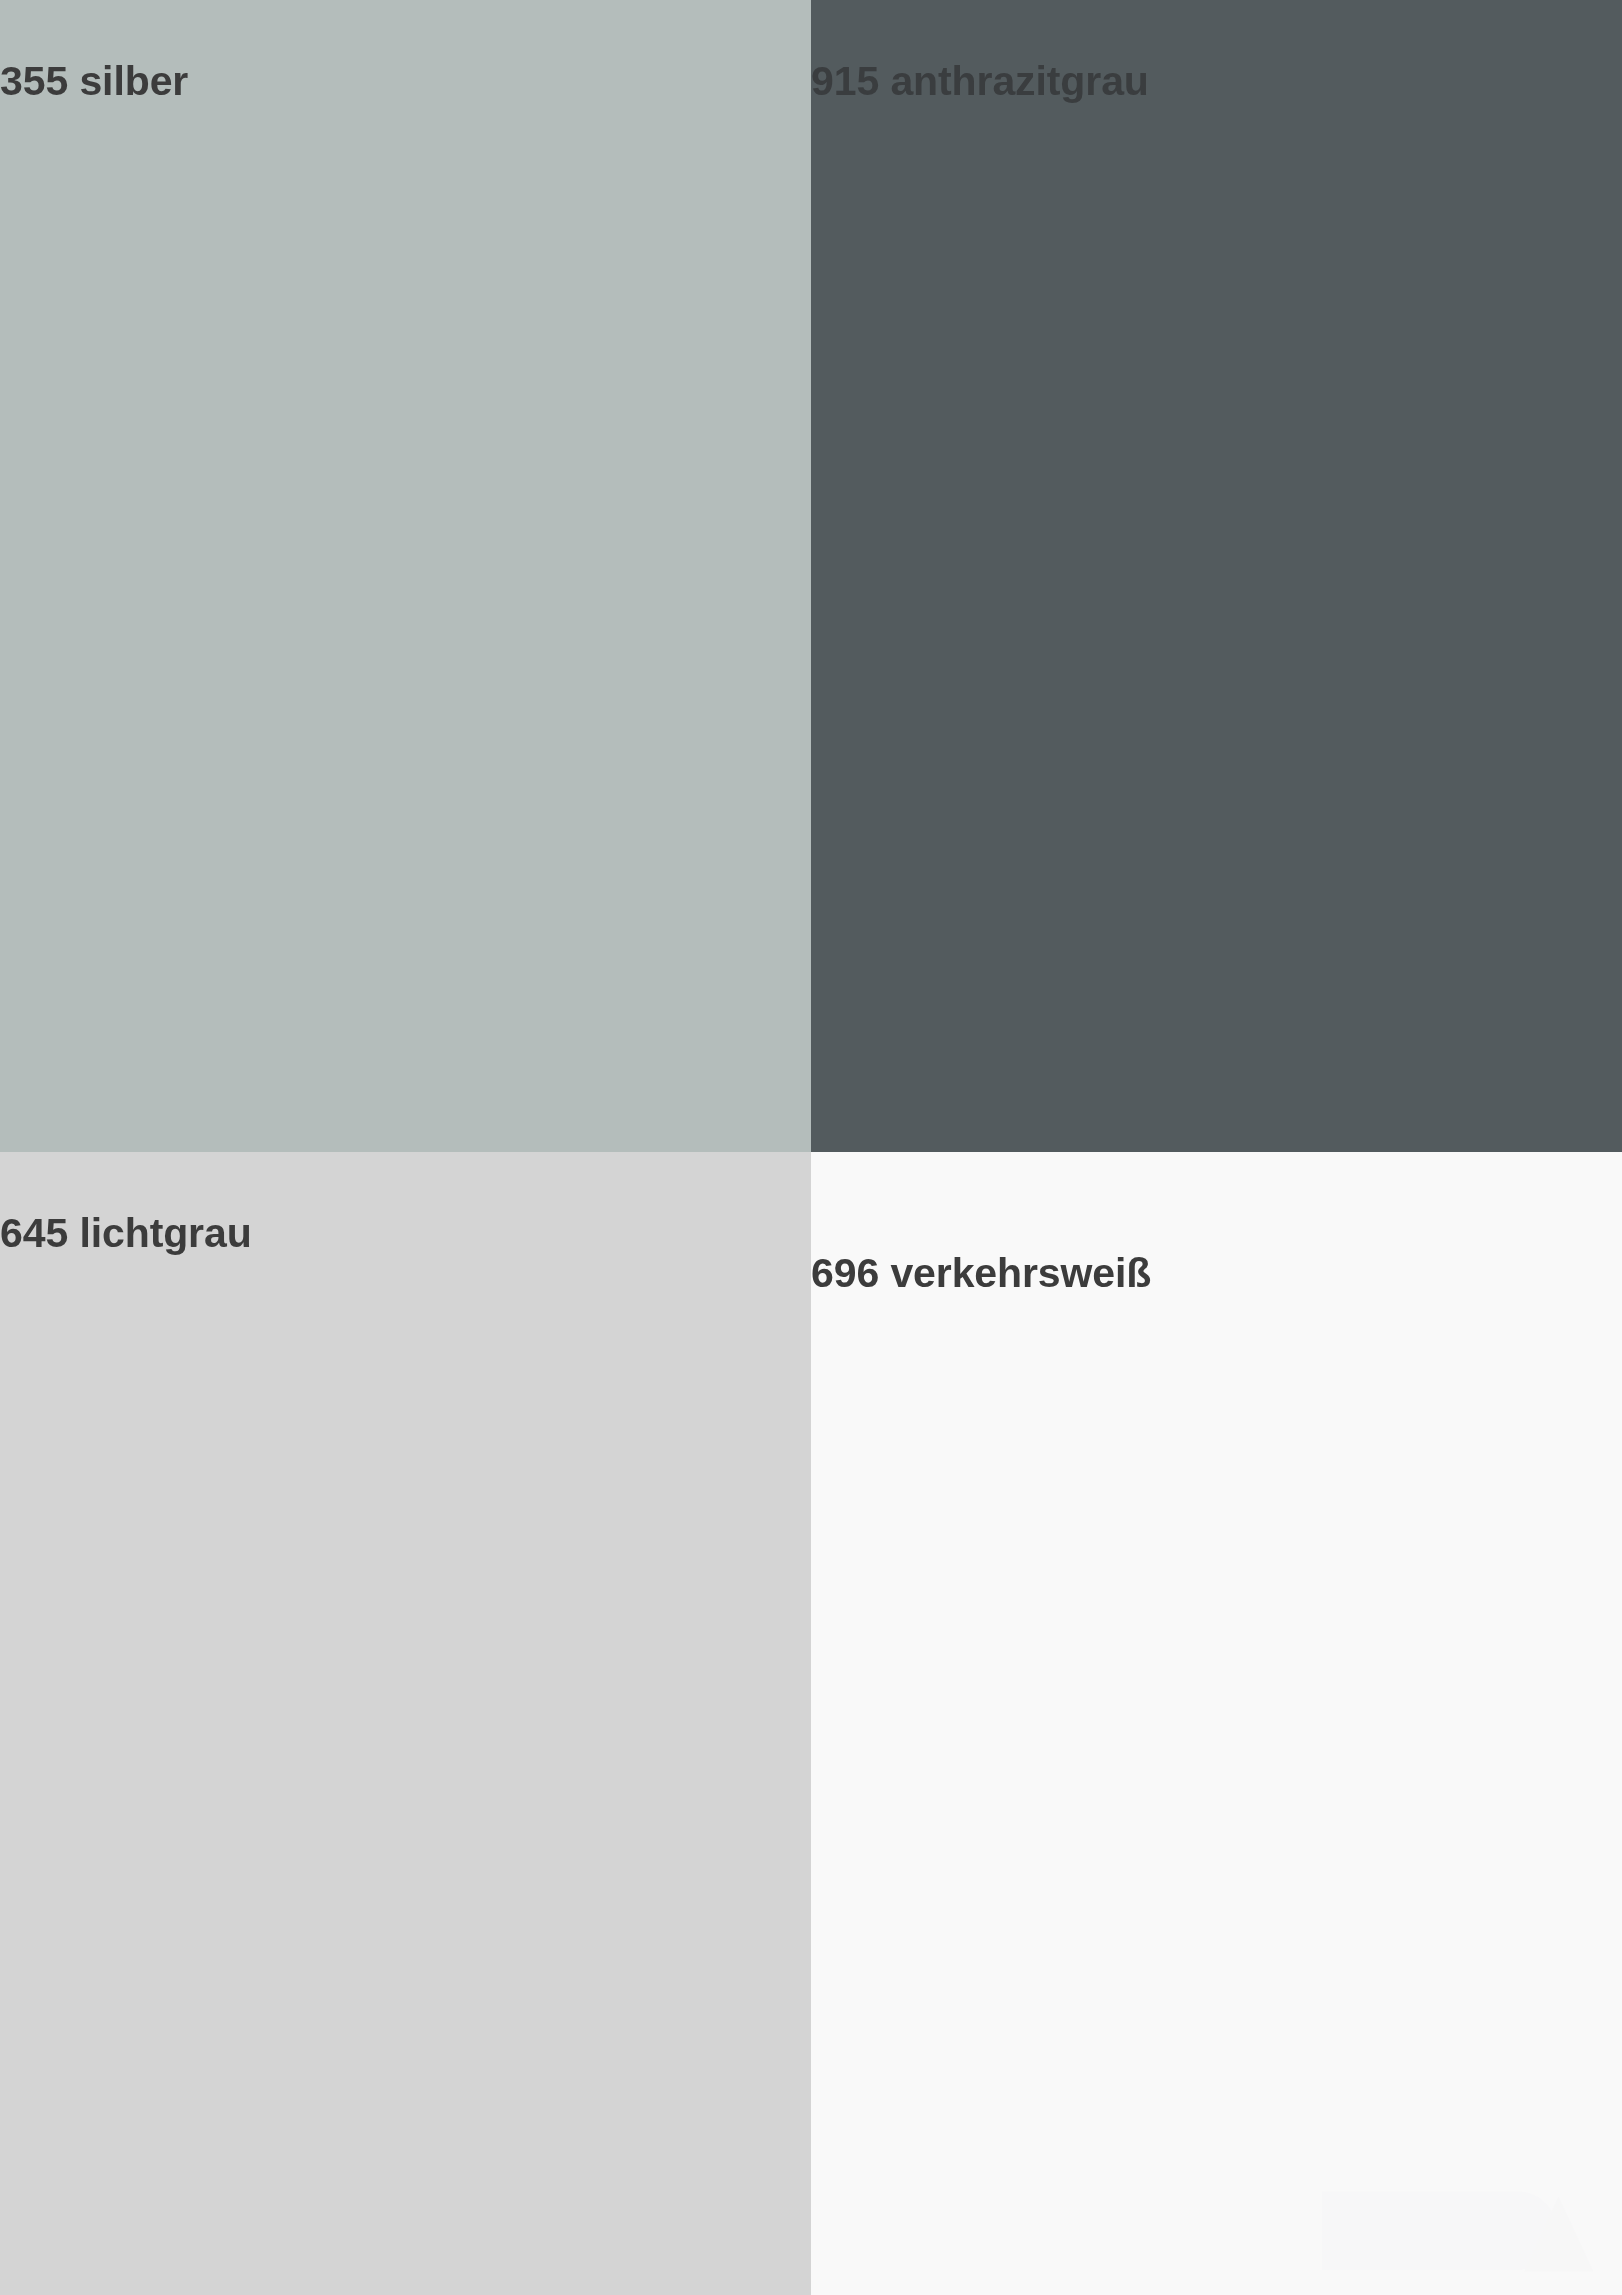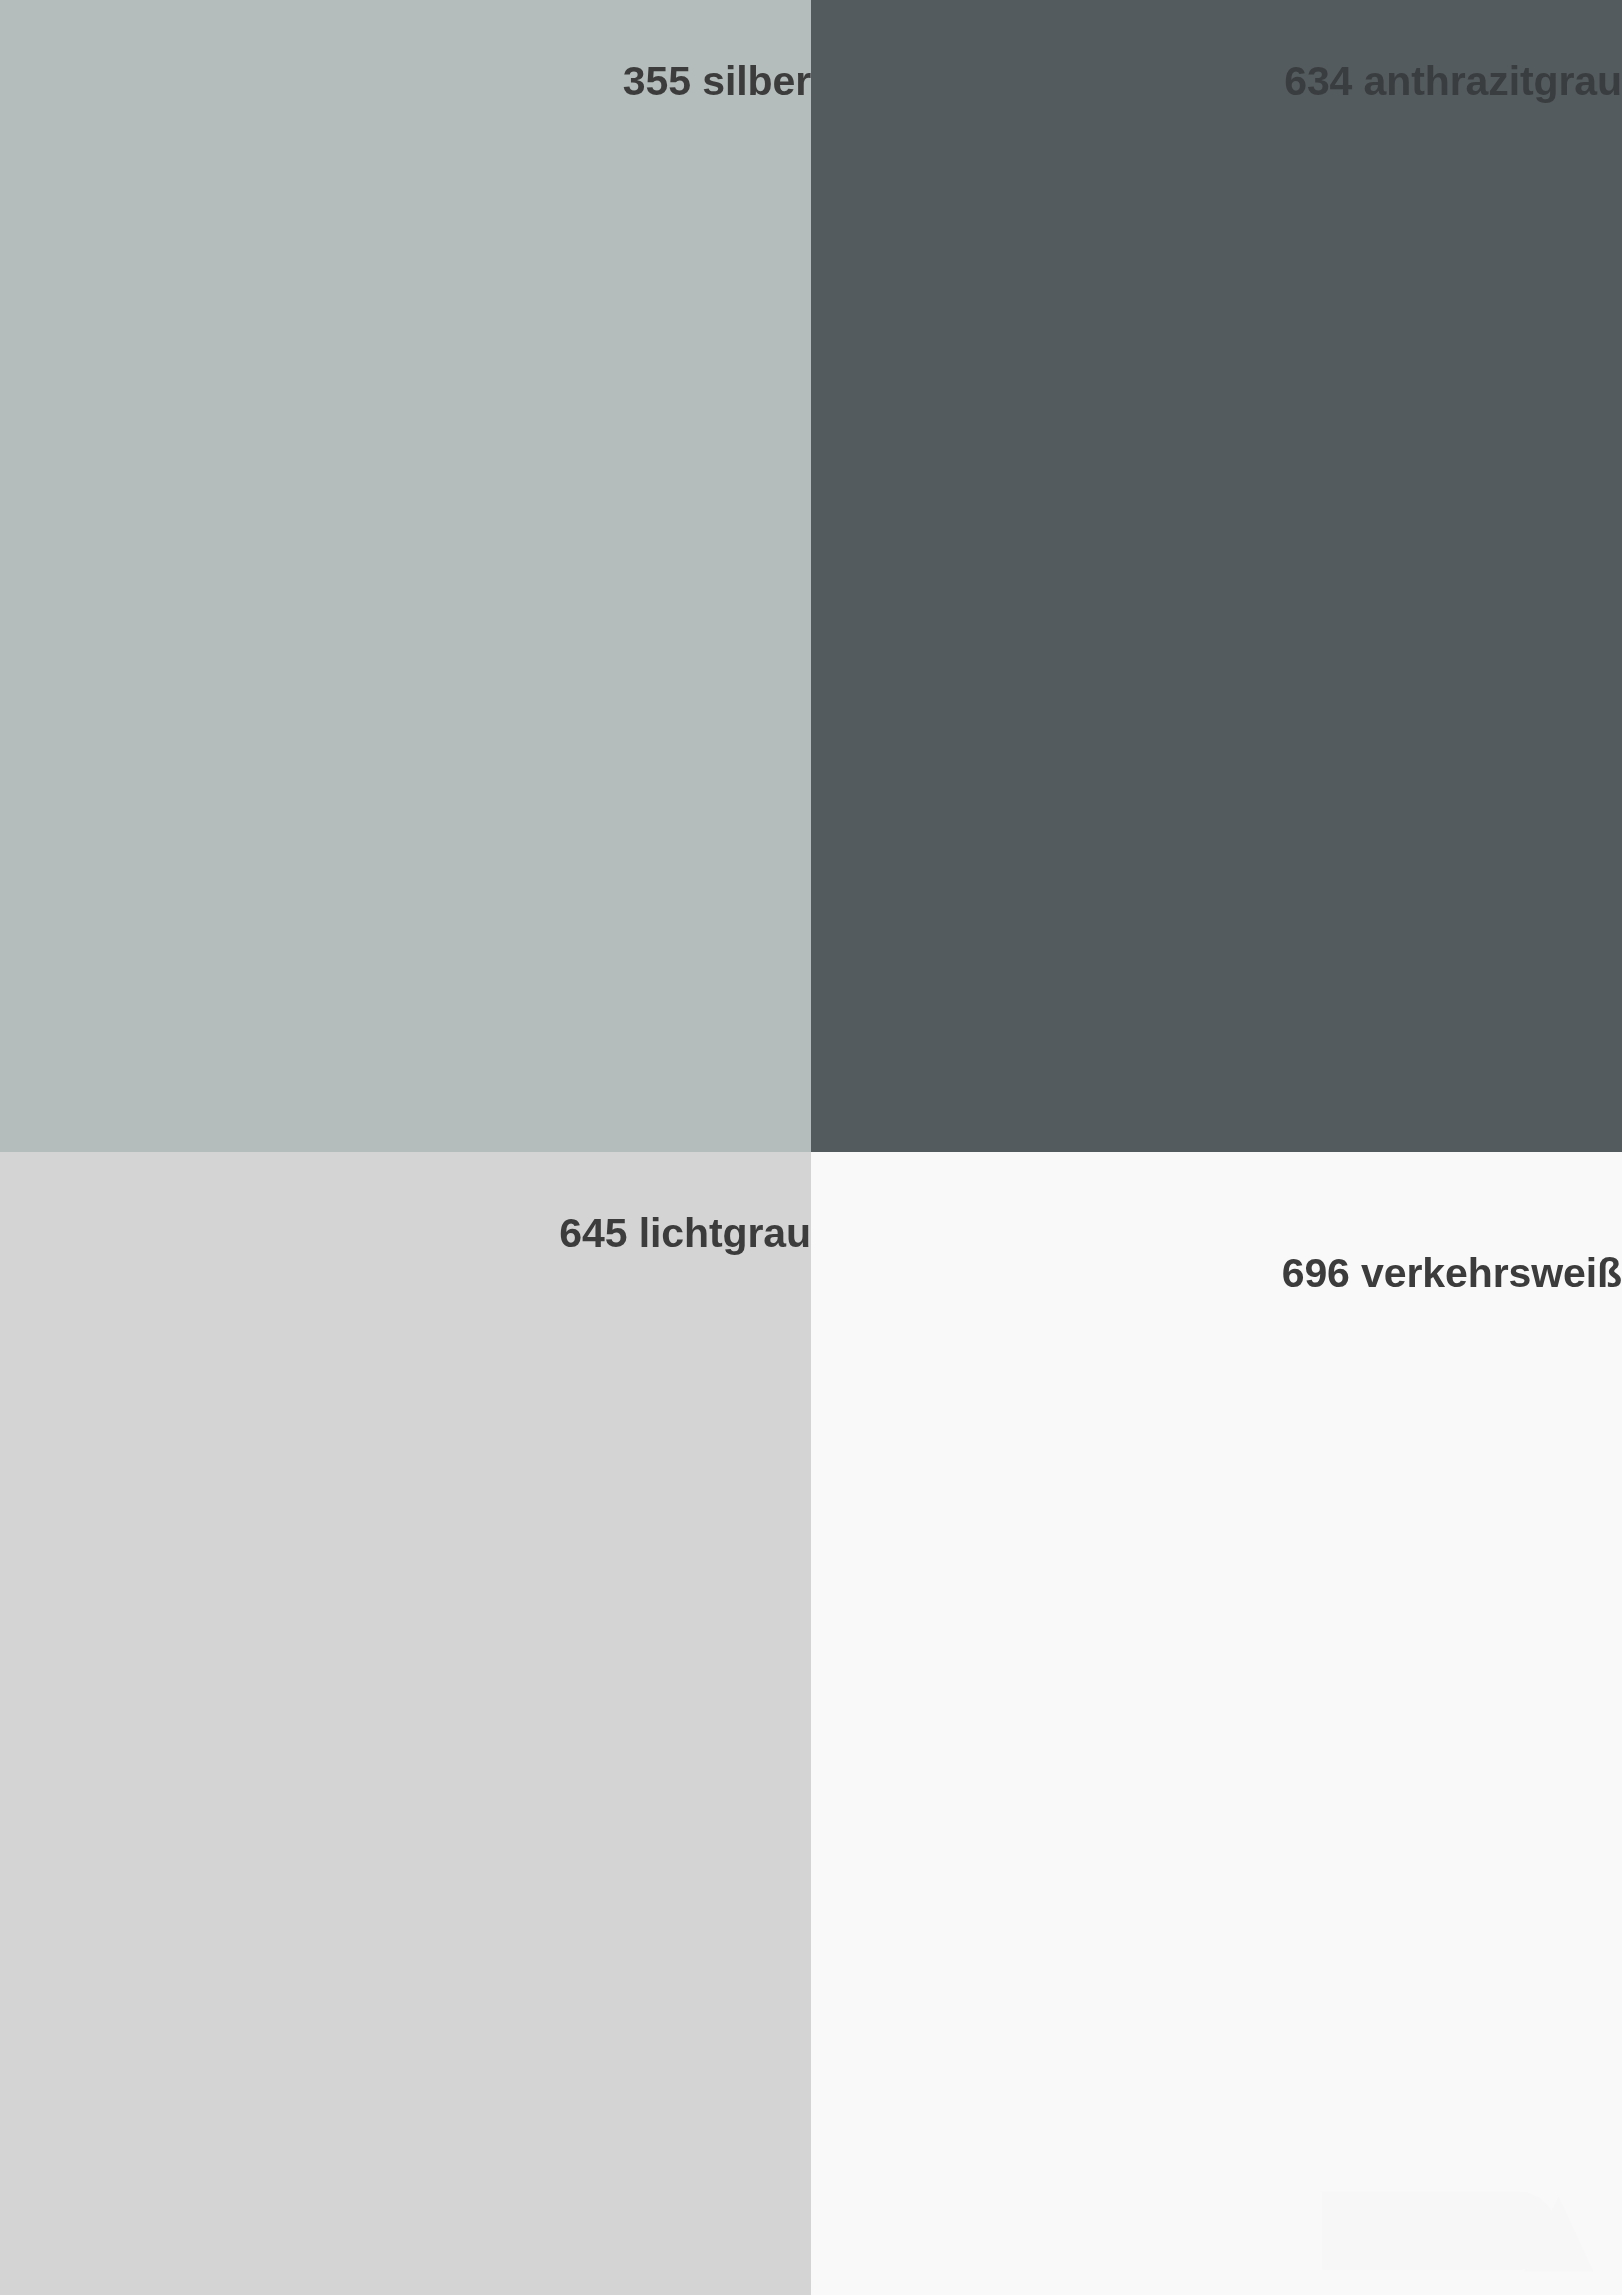--- a/index.html
+++ b/index.html
@@ -27,21 +27,21 @@
     box-sizing: border-box;
     display: block;
     overflow: hidden;
   }
 
   .swatch-label {
     position: absolute;
     top: 58px;
     left: 0;
     right: 0;
-    text-align: right;
+    text-align: left;
     font-size: 41px;
     line-height: 47px;
     font-weight: 700;
     letter-spacing: -0.1px;
     white-space: nowrap;
     -webkit-font-smoothing: antialiased;
   }
 
   
   .swatch.tone-silber          { background-color: #b4bdbb; }
@@ -69,21 +69,21 @@
 </head>
 <body>
 
 <div id="swatch-board">
 
   <div class="swatch tone-silber" style="background-color: rgb(180, 189, 187);">
     <div class="swatch-label" style="color: rgb(60, 60, 60);">355 silber</div>
   </div>
 
   <div class="swatch tone-anthrazitgrau" style="background-color: rgb(83, 91, 94);">
-    <div class="swatch-label" style="color: rgb(58, 61, 63);">634 anthrazitgrau</div>
+    <div class="swatch-label" style="color: rgb(58, 61, 63);">915 anthrazitgrau</div>
   </div>
 
   <div class="swatch tone-lichtgrau" style="background-color: rgb(212, 212, 212);">
     <div class="swatch-label" style="color: rgb(60, 60, 60);">645 lichtgrau</div>
   </div>
 
   <div class="swatch tone-verkehrsweiss" style="background-color: rgb(249, 249, 249);">
     <div class="swatch-label" style="color: rgb(60, 60, 60);">696 verkehrsweiß</div>
 
     <div class="corner-watermark">

